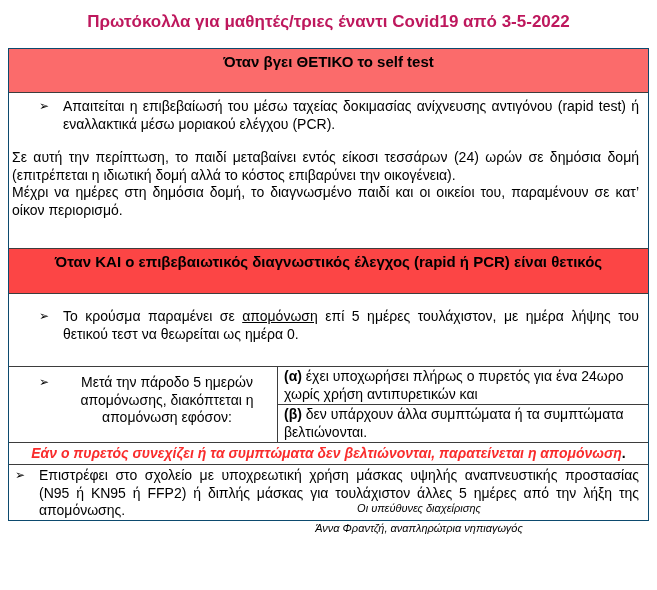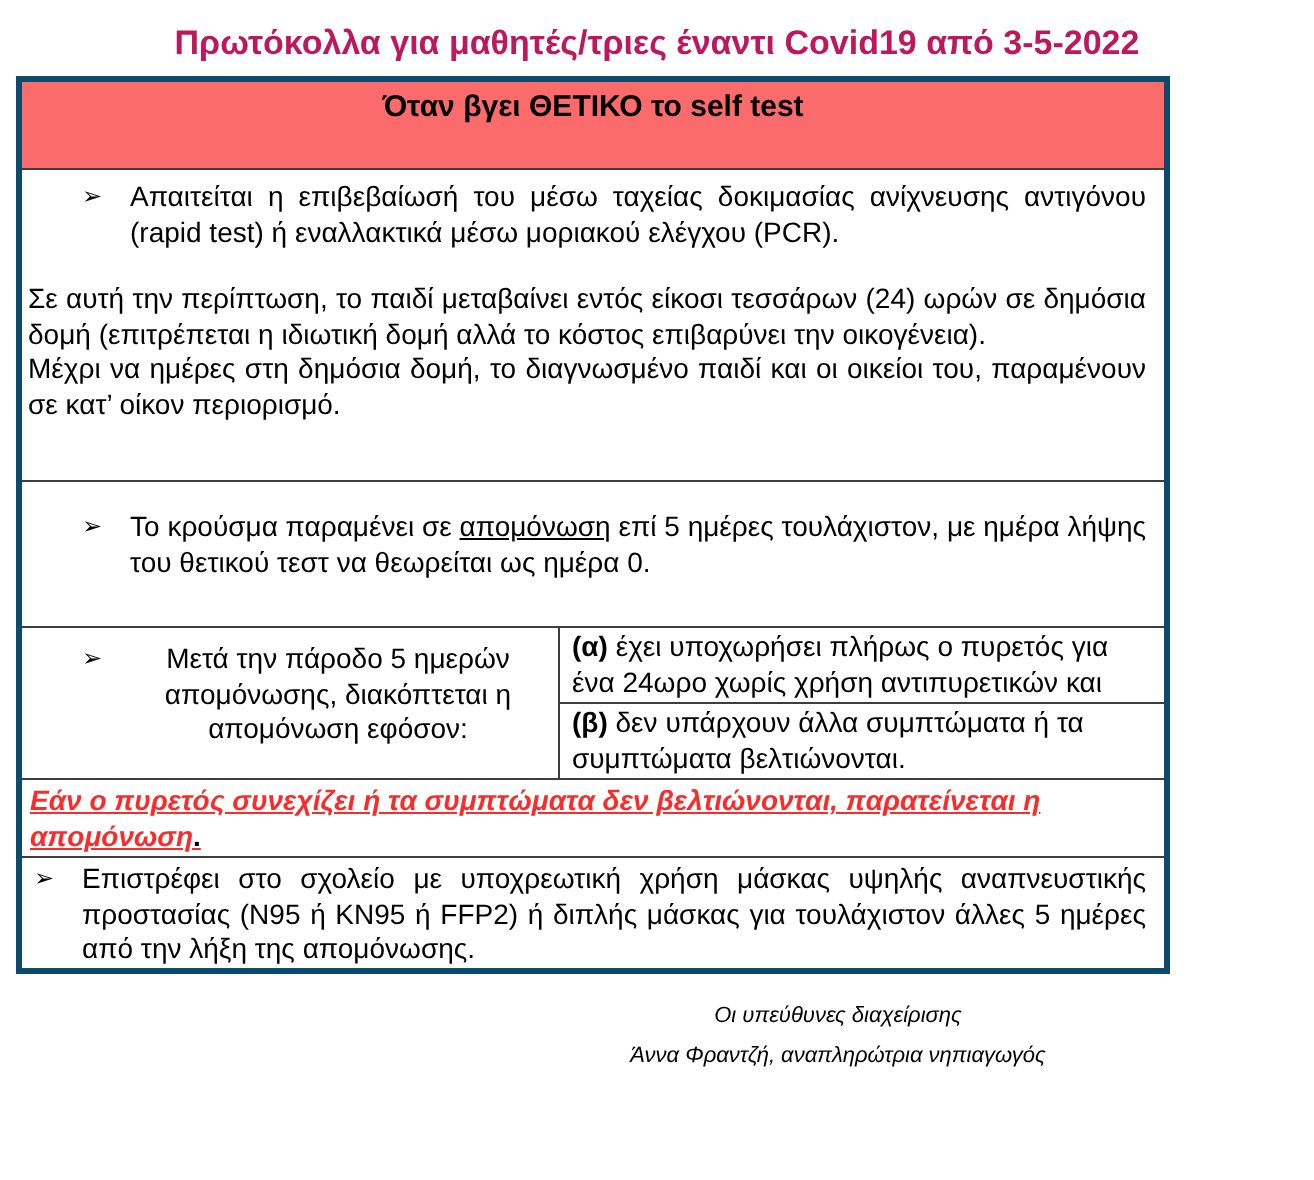--- a/index.html
+++ b/index.html
@@ -14,22 +14,22 @@
   .doc-title {
     margin-top: 12px;
     text-align: center;
     color: #be185d;
     font-weight: bold;
     font-size: 17px;
     line-height: 20px;
   }
   .covid-table {
     position: absolute;
-    left: 8px; top: 38px; width: 577px;
-    border: 3px solid #0c4a6e;
+    left: 8px; top: 48px; width: 641px;
+    border: 1px solid #0c4a6e;
     background: #fff;
   }
   .row { border-top: 1px solid #3d3d3d; }
   .row:first-child { border-top: none; }
   .hdr {
     font-weight: bold; text-align: center;
     font-size: 15px; padding-top: 4px;
   }
   .hdr1 { background: #FB6B6B; height: 43px; }
   .hdr2 { background: #FC4545; height: 45px; }
@@ -50,21 +50,22 @@
   .cond-left .bullet-row { padding-right: 6px; }
   .cond-right { flex: 1; display: flex; flex-direction: column; }
   .cond-a {
     border-bottom: 1px solid #3d3d3d;
     min-height: 37px; padding: 1px 8px 1px 6px;
   }
   .cond-b { flex: 1; min-height: 34px; padding: 1px 8px 1px 6px; }
   .bold { font-weight: bold; }
   .fever-row {
     min-height: 22px; padding: 2px 4px 1px 4px;
-    color: #F92C2C; font-weight: bold; font-style: italic; text-decoration: underline;
+    text-align: center;
+    color: #F92C2C; font-weight: bold; font-style: italic;
   }
   .fever-row .period { color: #000; font-style: normal; }
   .return-row { min-height: 39px; padding-top: 2px; }
   .return-row.bullet-row { padding-left: 6px; }
   .signature {
     position: absolute;
     top: 499px; right: 19px; left: 200px;
     text-align: center;
     font-style: italic;
     font-size: 11px;
@@ -85,20 +86,23 @@
   <div class="row body1">
     <div class="bullet-row">
       <span class="glyph">➢</span>
       <span class="btext">Απαιτείται η επιβεβαίωσή του μέσω ταχείας δοκιμασίας ανίχνευσης αντιγόνου (rapid test) ή εναλλακτικά μέσω μοριακού ελέγχου (PCR).</span>
     </div>
     <div class="gap16"></div>
     <p class="para">Σε αυτή την περίπτωση, το παιδί μεταβαίνει εντός είκοσι τεσσάρων (24) ωρών σε δημόσια δομή (επιτρέπεται η ιδιωτική δομή αλλά το κόστος επιβαρύνει την οικογένεια).</p>
     <p class="para">Μέχρι να ημέρες  στη δημόσια δομή, το διαγνωσμένο παιδί και οι οικείοι του, παραμένουν σε κατ’ οίκον περιορισμό.</p>
   </div>
 
+  <div class="row hdr hdr2">
+    <span>Όταν ΚΑΙ  ο επιβεβαιωτικός διαγνωστικός έλεγχος (rapid ή PCR) είναι θετικός</span>
+  </div>
 
   <div class="row body2">
     <div class="bullet-row">
       <span class="glyph">➢</span>
       <span class="btext"><span>Το κρούσμα παραμένει  σε </span><span class="u">απομόνωση</span><span> επί 5 ημέρες τουλάχιστον, με ημέρα λήψης του θετικού τεστ να θεωρείται ως ημέρα 0.</span></span>
     </div>
   </div>
 
   <div class="row cond-row">
     <div class="cond-left">

